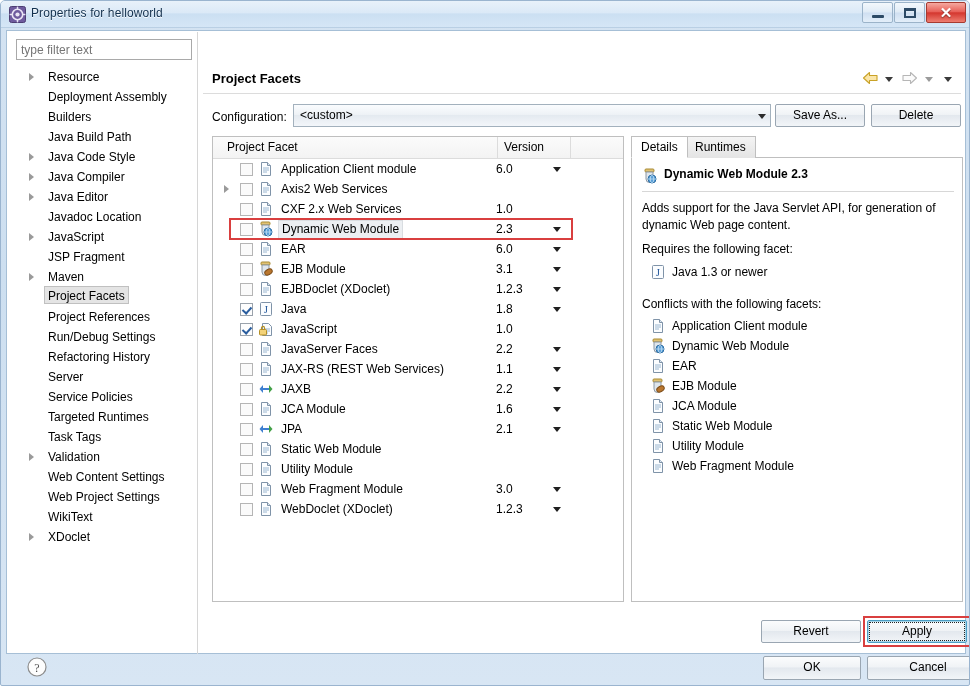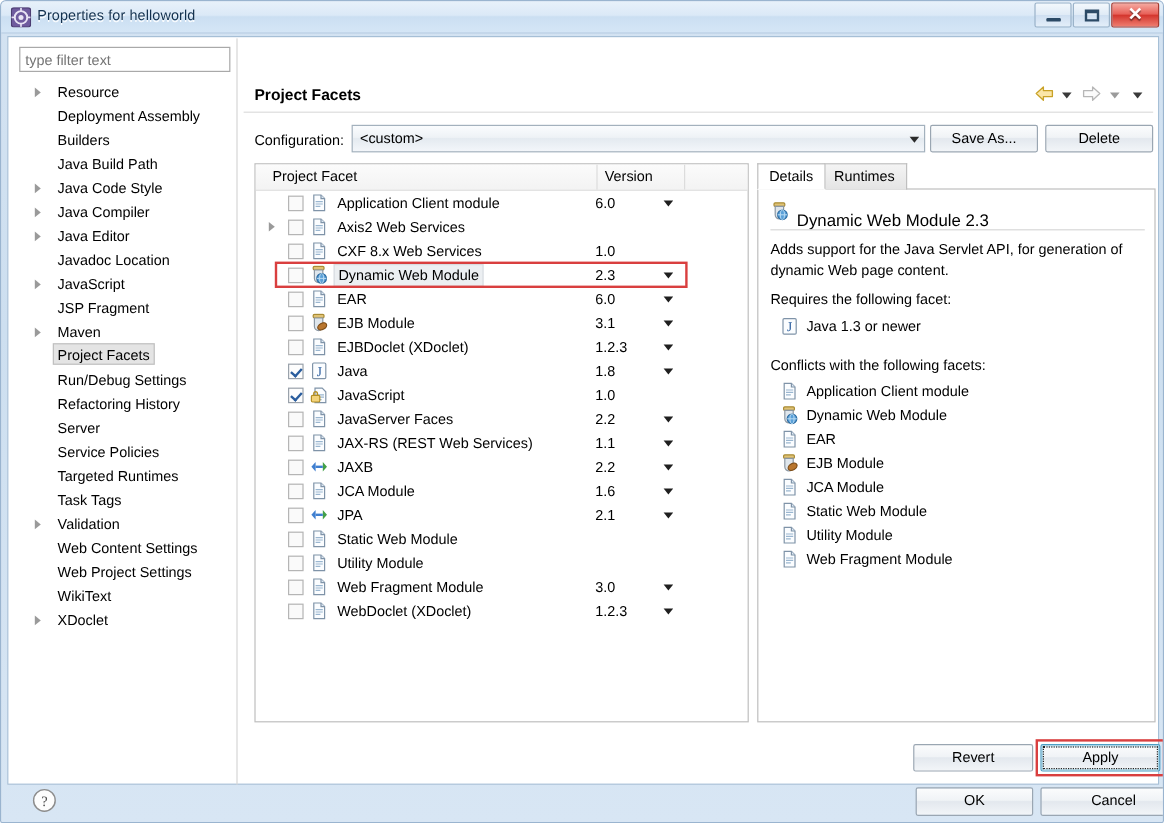--- a/index.html
+++ b/index.html
@@ -236,22 +236,22 @@
     color: #000; z-index: 2;
   }
   #details-panel {
     position: absolute; left: 624px; top: 126px;
     width: 332px; height: 445px;
     border: 1px solid #bfbfbf; background: #fff; overflow: hidden;
   }
   #d-head { position: absolute; left: 10px; top: 9px; height: 18px; }
   #d-head .dicon { position: absolute; left: 0; top: 1px; width: 16px; height: 16px; }
   #d-head .dtitle {
-    position: absolute; left: 22px; top: 8px;
-    font-size: 14px; font-weight: normal; color: #000; white-space: nowrap;
+    position: absolute; left: 22px; top: 0;
+    font-size: 12px; font-weight: bold; color: #000; white-space: nowrap;
   }
   #d-sep { position: absolute; left: 10px; top: 33px; width: 312px; height: 1px; background: #d7d7d7; }
   .d-para {
     position: absolute; left: 10px; width: 300px;
     font-size: 12px; color: #000; line-height: 17px;
   }
   .d-listitem {
     position: absolute; left: 18px; height: 20px; line-height: 20px;
     font-size: 12px; color: #000; white-space: nowrap;
   }
@@ -321,20 +321,21 @@
         <div class="tree-row"><span class="arrow"></span><span class="tlabel">Builders</span></div>
         <div class="tree-row"><span class="arrow"></span><span class="tlabel">Java Build Path</span></div>
         <div class="tree-row has-children"><span class="arrow"></span><span class="tlabel">Java Code Style</span></div>
         <div class="tree-row has-children"><span class="arrow"></span><span class="tlabel">Java Compiler</span></div>
         <div class="tree-row has-children"><span class="arrow"></span><span class="tlabel">Java Editor</span></div>
         <div class="tree-row"><span class="arrow"></span><span class="tlabel">Javadoc Location</span></div>
         <div class="tree-row has-children"><span class="arrow"></span><span class="tlabel">JavaScript</span></div>
         <div class="tree-row"><span class="arrow"></span><span class="tlabel">JSP Fragment</span></div>
         <div class="tree-row has-children"><span class="arrow"></span><span class="tlabel">Maven</span></div>
         <div class="tree-row selected"><span class="arrow"></span><span class="tlabel">Project Facets</span></div>
+        <div class="tree-row"><span class="arrow"></span><span class="tlabel">Project References</span></div>
         <div class="tree-row"><span class="arrow"></span><span class="tlabel">Run/Debug Settings</span></div>
         <div class="tree-row"><span class="arrow"></span><span class="tlabel">Refactoring History</span></div>
         <div class="tree-row"><span class="arrow"></span><span class="tlabel">Server</span></div>
         <div class="tree-row"><span class="arrow"></span><span class="tlabel">Service Policies</span></div>
         <div class="tree-row"><span class="arrow"></span><span class="tlabel">Targeted Runtimes</span></div>
         <div class="tree-row"><span class="arrow"></span><span class="tlabel">Task Tags</span></div>
         <div class="tree-row has-children"><span class="arrow"></span><span class="tlabel">Validation</span></div>
         <div class="tree-row"><span class="arrow"></span><span class="tlabel">Web Content Settings</span></div>
         <div class="tree-row"><span class="arrow"></span><span class="tlabel">Web Project Settings</span></div>
         <div class="tree-row"><span class="arrow"></span><span class="tlabel">WikiText</span></div>
@@ -399,21 +400,21 @@
             <span class="fname"><span class="inner">Axis2 Web Services</span></span>
             <span class="fver"></span>
           </div>
           <div class="frow" style="top: 62px;">
             <span class="cbx"></span>
             <span class="ficon"><svg width="16" height="16" viewBox="0 0 16 16">
                 <path d="M3.5 1.5 h6 l3 3 v10 h-9 Z" fill="#fbfdff" stroke="#7f93a8"></path>
                 <path d="M9.5 1.5 v3 h3" fill="#dce8f2" stroke="#7f93a8"></path>
                 <path d="M5 7h6M5 9h6M5 11h4" stroke="#9ab6d0" stroke-width="1"></path>
               </svg></span>
-            <span class="fname"><span class="inner">CXF 8.x Web Services</span></span>
+            <span class="fname"><span class="inner">CXF 2.x Web Services</span></span>
             <span class="fver">1.0</span>
           </div>
           <div class="frow selrow" style="top: 82px;">
             <span class="cbx"></span>
             <span class="ficon"><svg width="16" height="16" viewBox="0 0 16 16">
                 <rect x="3" y="1" width="9" height="3" rx="1" fill="#e0c274" stroke="#a98b34"></rect>
                 <path d="M4 4 h7 v7 a3.5 3.5 0 0 1 -3.5 3.5 A3.5 3.5 0 0 1 4 11 Z" fill="#dfe6ec" stroke="#8b97a3"></path>
                 <circle cx="10" cy="11" r="4" fill="#5aa0d8" stroke="#2b6ca3"></circle>
                 <ellipse cx="10" cy="11" rx="1.7" ry="4" fill="none" stroke="#bcdcf3" stroke-width=".8"></ellipse>
                 <path d="M6 11h8" stroke="#bcdcf3" stroke-width=".8"></path>

